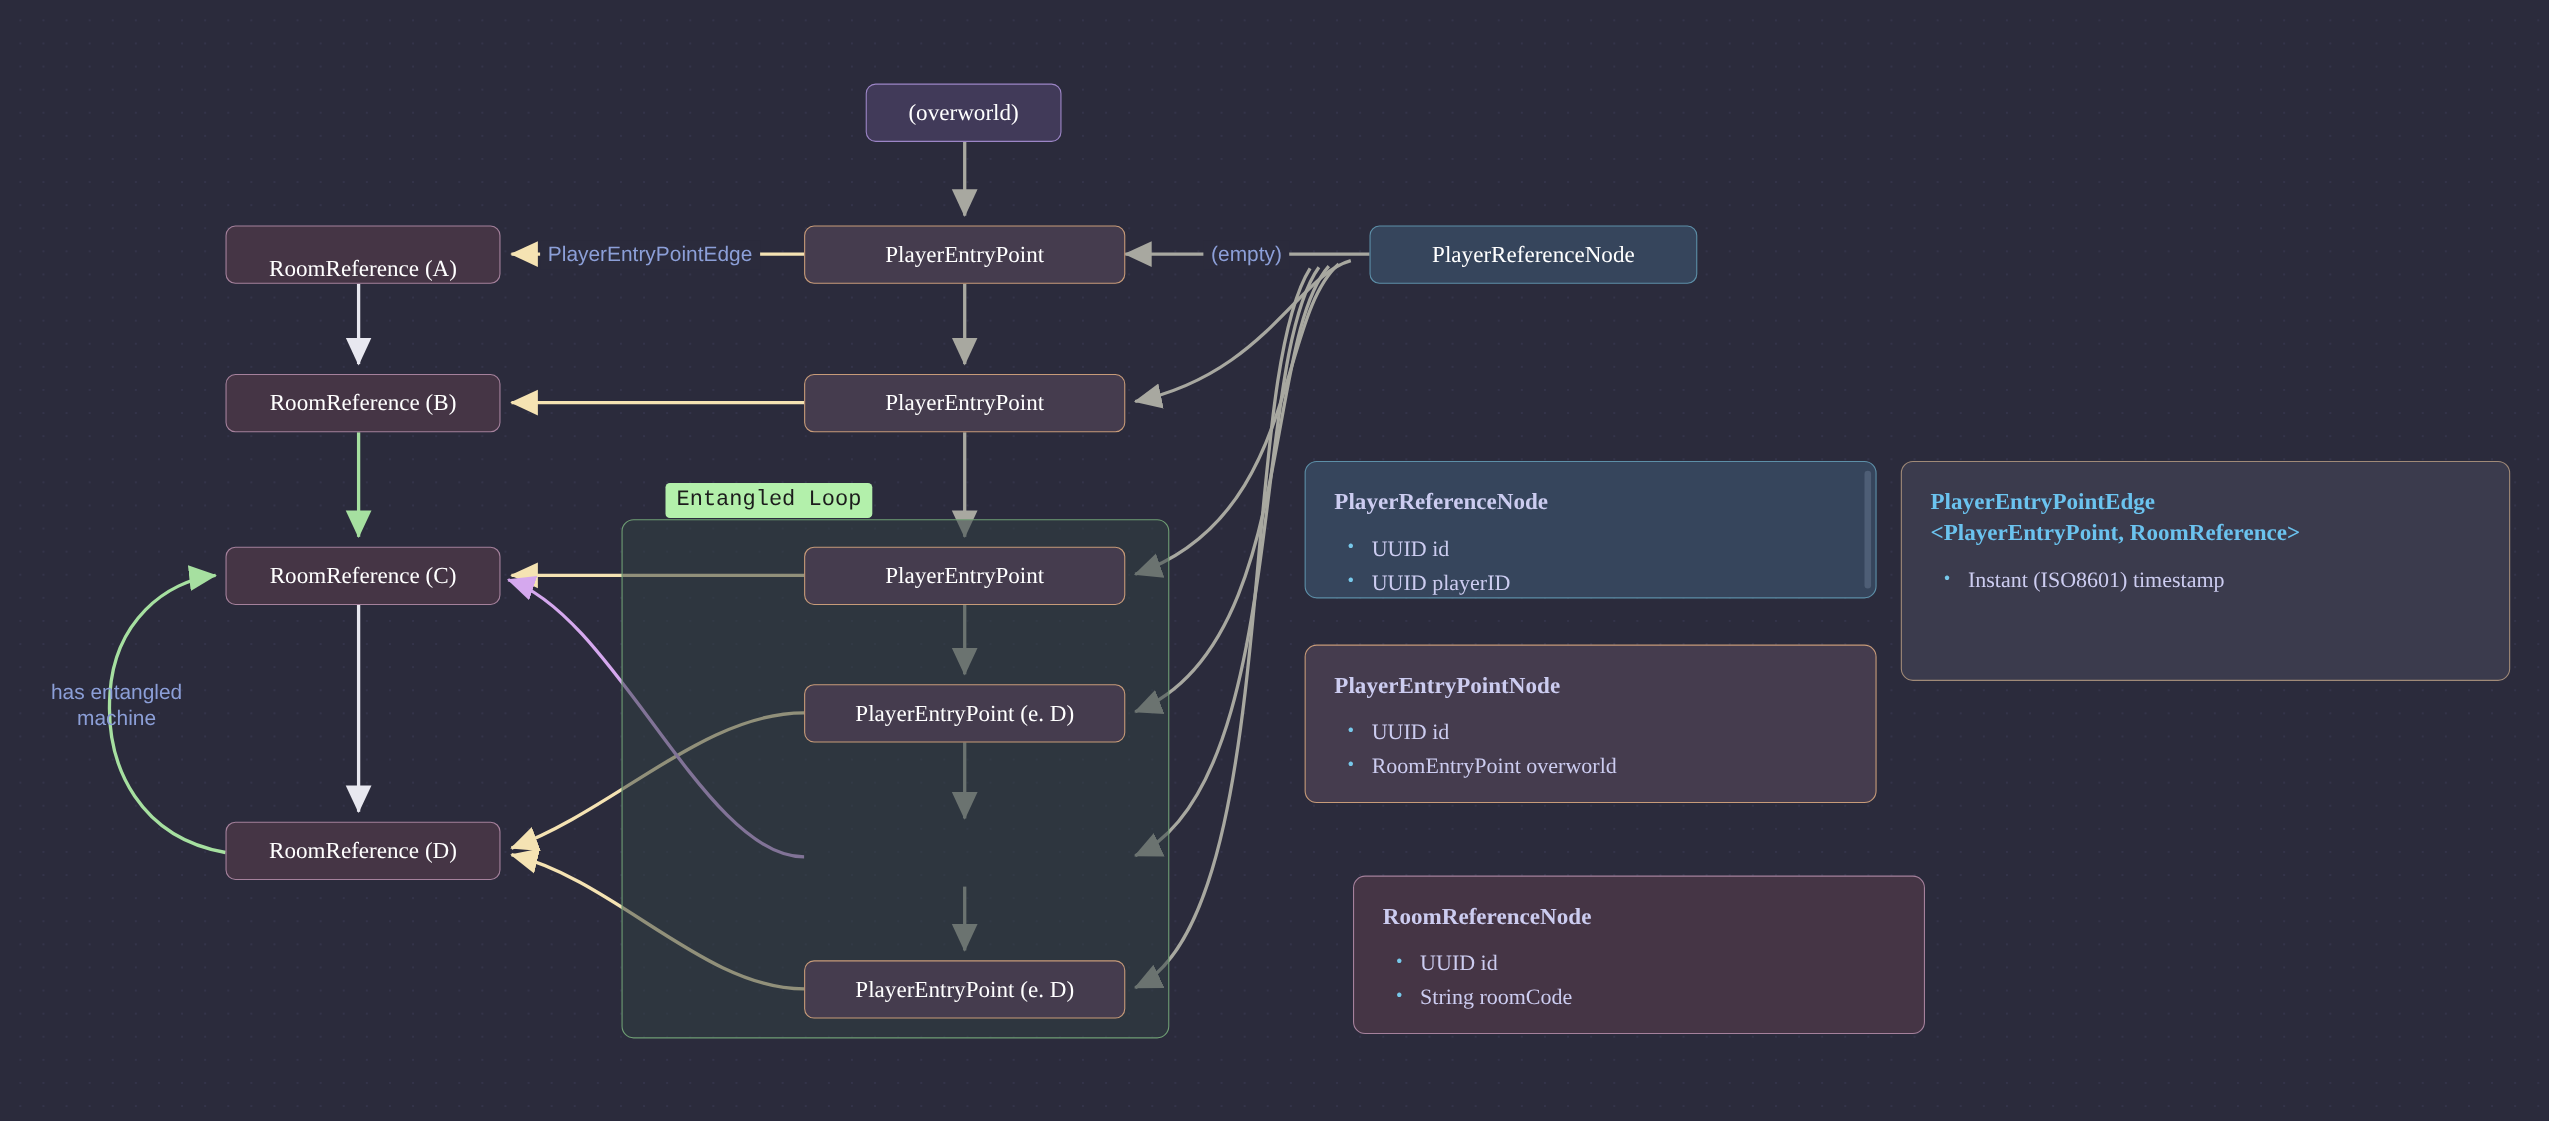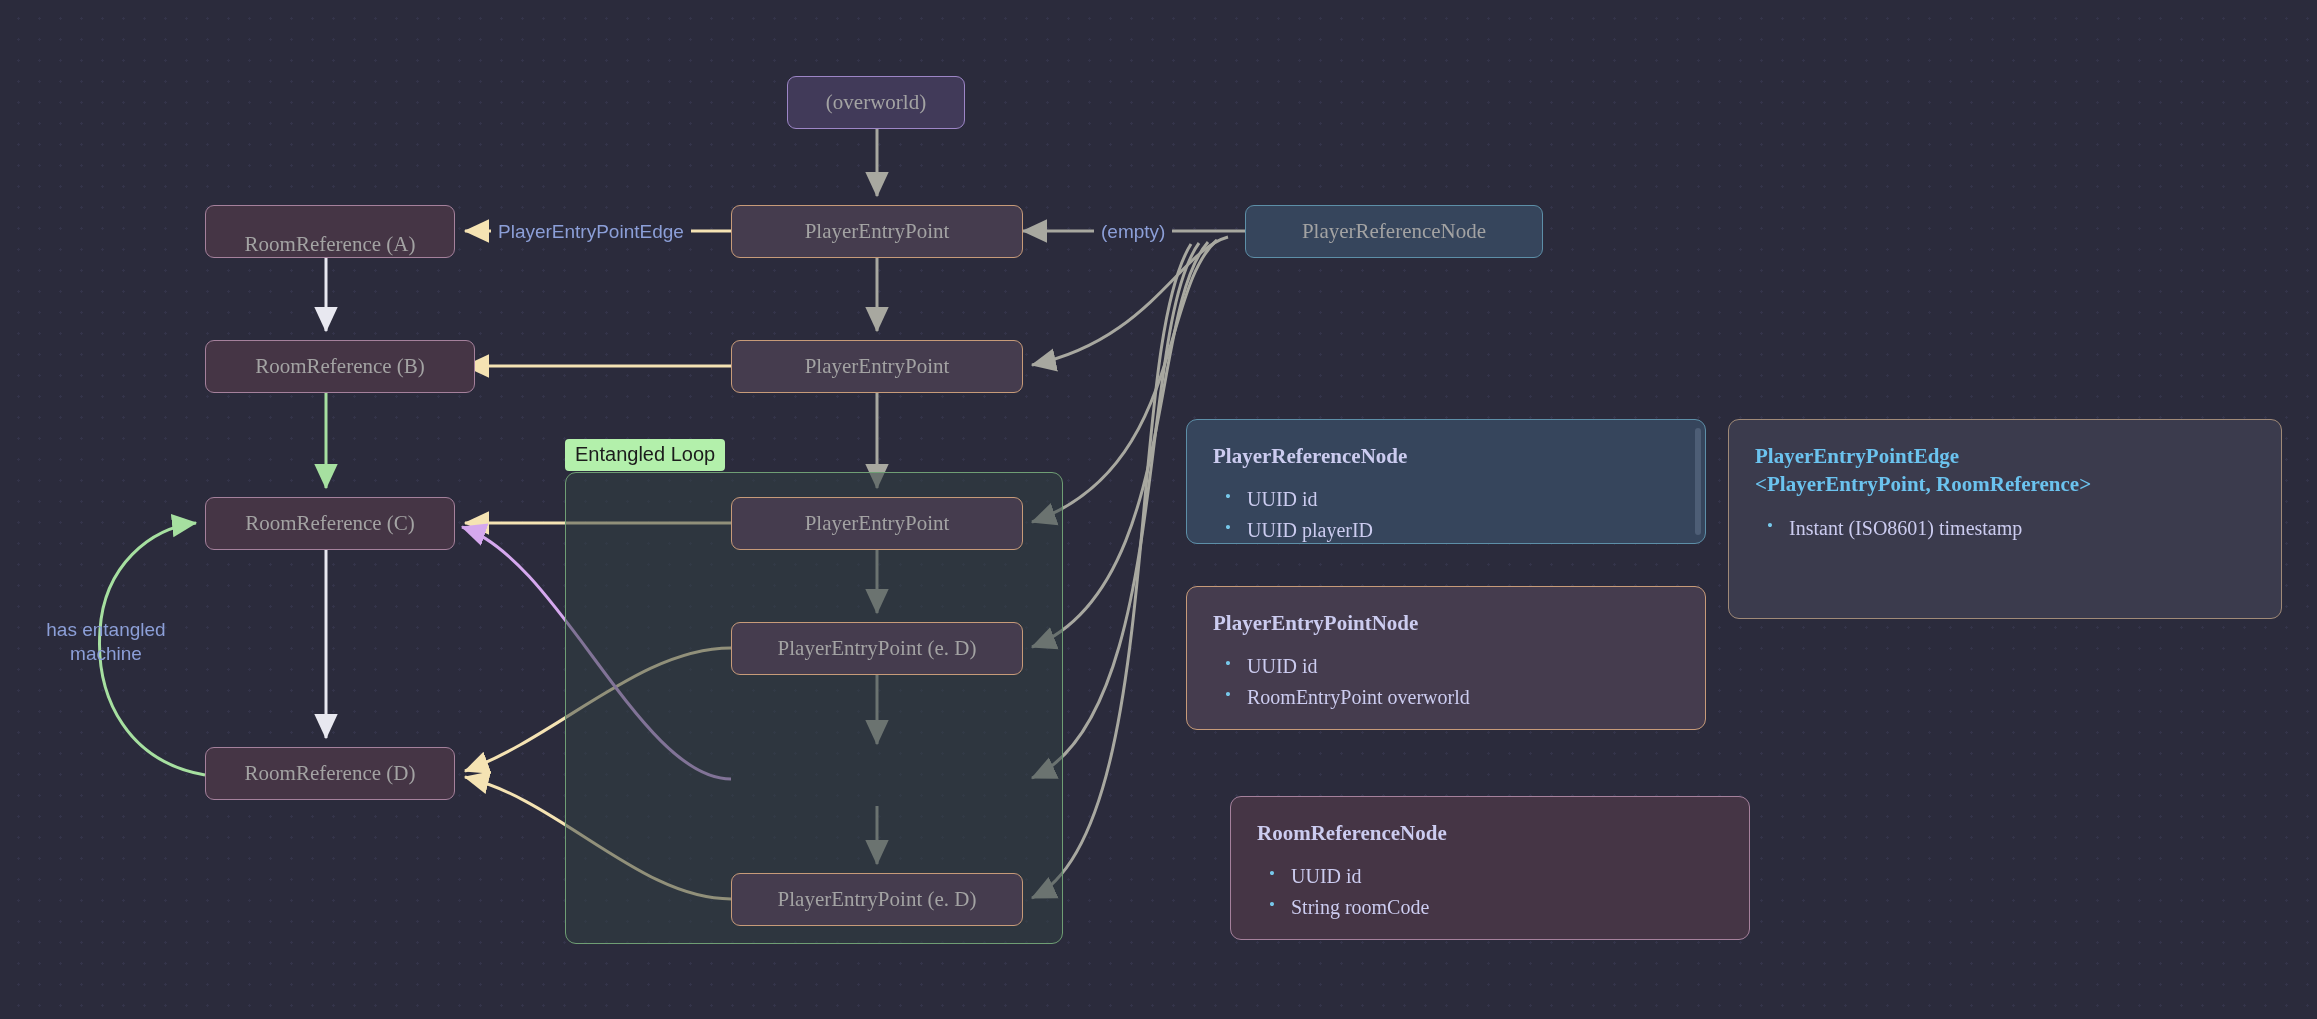--- a/index.html
+++ b/index.html
@@ -28,21 +28,21 @@
   .node {
     position: absolute;
     box-sizing: border-box;
     display: flex;
     align-items: center;
     justify-content: center;
     border-radius: 9px;
     border: 1.3px solid #8a7d96;
     font-family: "Liberation Serif", serif;
     font-size: 21px;
-    color: #a3a3a3;
+    color: #ffffff;
     text-align: center;
     white-space: nowrap;
     z-index: 4;
   }
   .node.room {
     background: #453545;
     border-color: #a5819c;
   }
   .node.pep {
     background: #453c4e;
@@ -61,26 +61,27 @@
     box-sizing: border-box;
     border: 1.3px solid #6f9e74;
     border-radius: 11px;
     background: #32414382;
     z-index: 1;
   }
   .subgraph-label {
     position: absolute;
     background: #b3f0ab;
     color: #1c1c1c;
-    font-family: Liberation Sans, sans-serif;
+    font-family: Liberation Mono, monospace;
     font-size: 20px;
     padding: 4px 10px 5px 10px;
     border-radius: 4px;
     z-index: 5;
     white-space: nowrap;
+    margin-left: 40px;
   }
   .edge-label {
     position: absolute;
     font-family: "Liberation Sans", sans-serif;
     font-size: 19px;
     color: #8c9fd8;
     background: #2b2b3c;
     padding: 1px 7px;
     text-align: center;
     line-height: 1.25;
@@ -207,21 +208,21 @@
   <div class="subgraph" style="left:565px; top:472px; width:498px; height:472px;"></div>
   <div class="subgraph-label" style="left:565px; top:439px;">Entangled Loop</div>
 
   <div class="node overworld" style="left:787px; top:76px; width:178px; height:53px;">
     <span>(overworld)</span>
   </div>
 
   <div class="node room" style="left:205px; top:205px; width:250px; height:53px;align-items:flex-end;">
     <span>RoomReference (A)</span>
   </div>
-  <div class="node room" style="left:205px; top:340px; width:270px; height:53px;text-align:center;">
+  <div class="node room" style="left:205px; top:340px; width:250px; height:53px;text-align:center;">
     <span>RoomReference (B)</span>
   </div>
   <div class="node room" style="left:205px; top:497px; width:250px; height:53px;justify-content:center;">
     <span>RoomReference (C)</span>
   </div>
   <div class="node room" style="left:205px; top:747px; width:250px; height:53px;">
     <span>RoomReference (D)</span>
   </div>
 
   <div class="node pep" style="left:731px; top:205px; width:292px; height:53px;">

